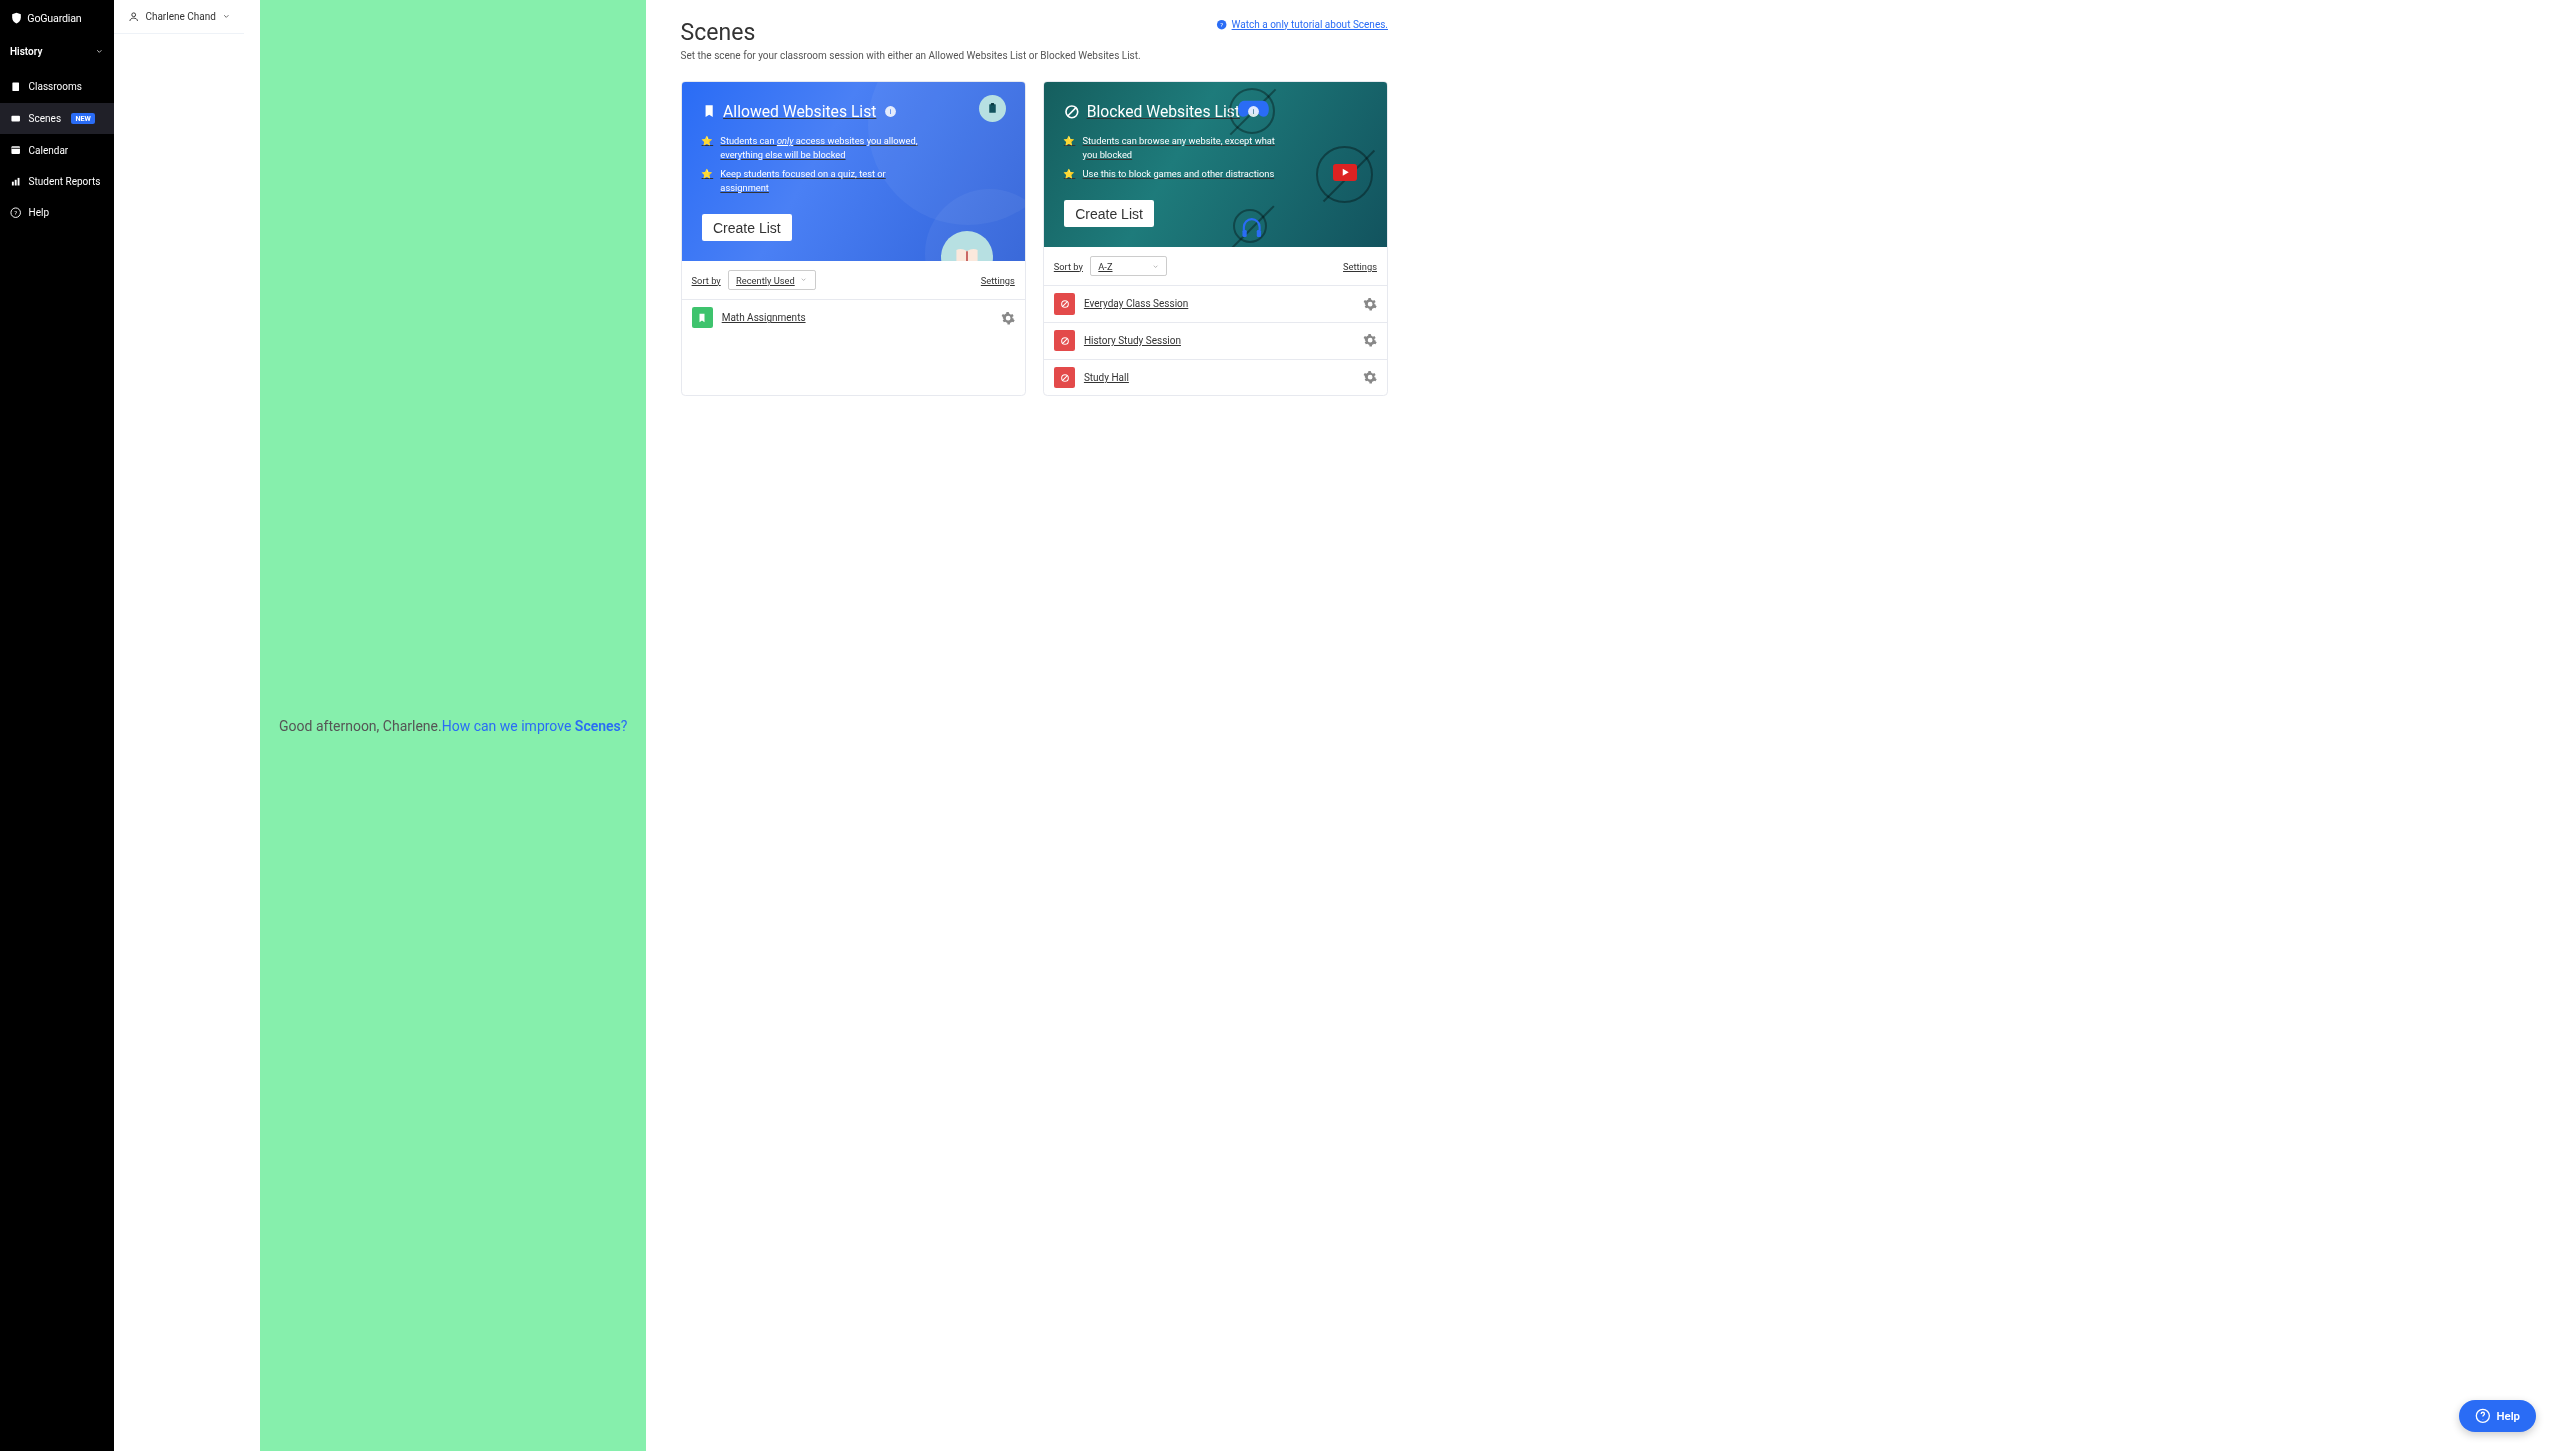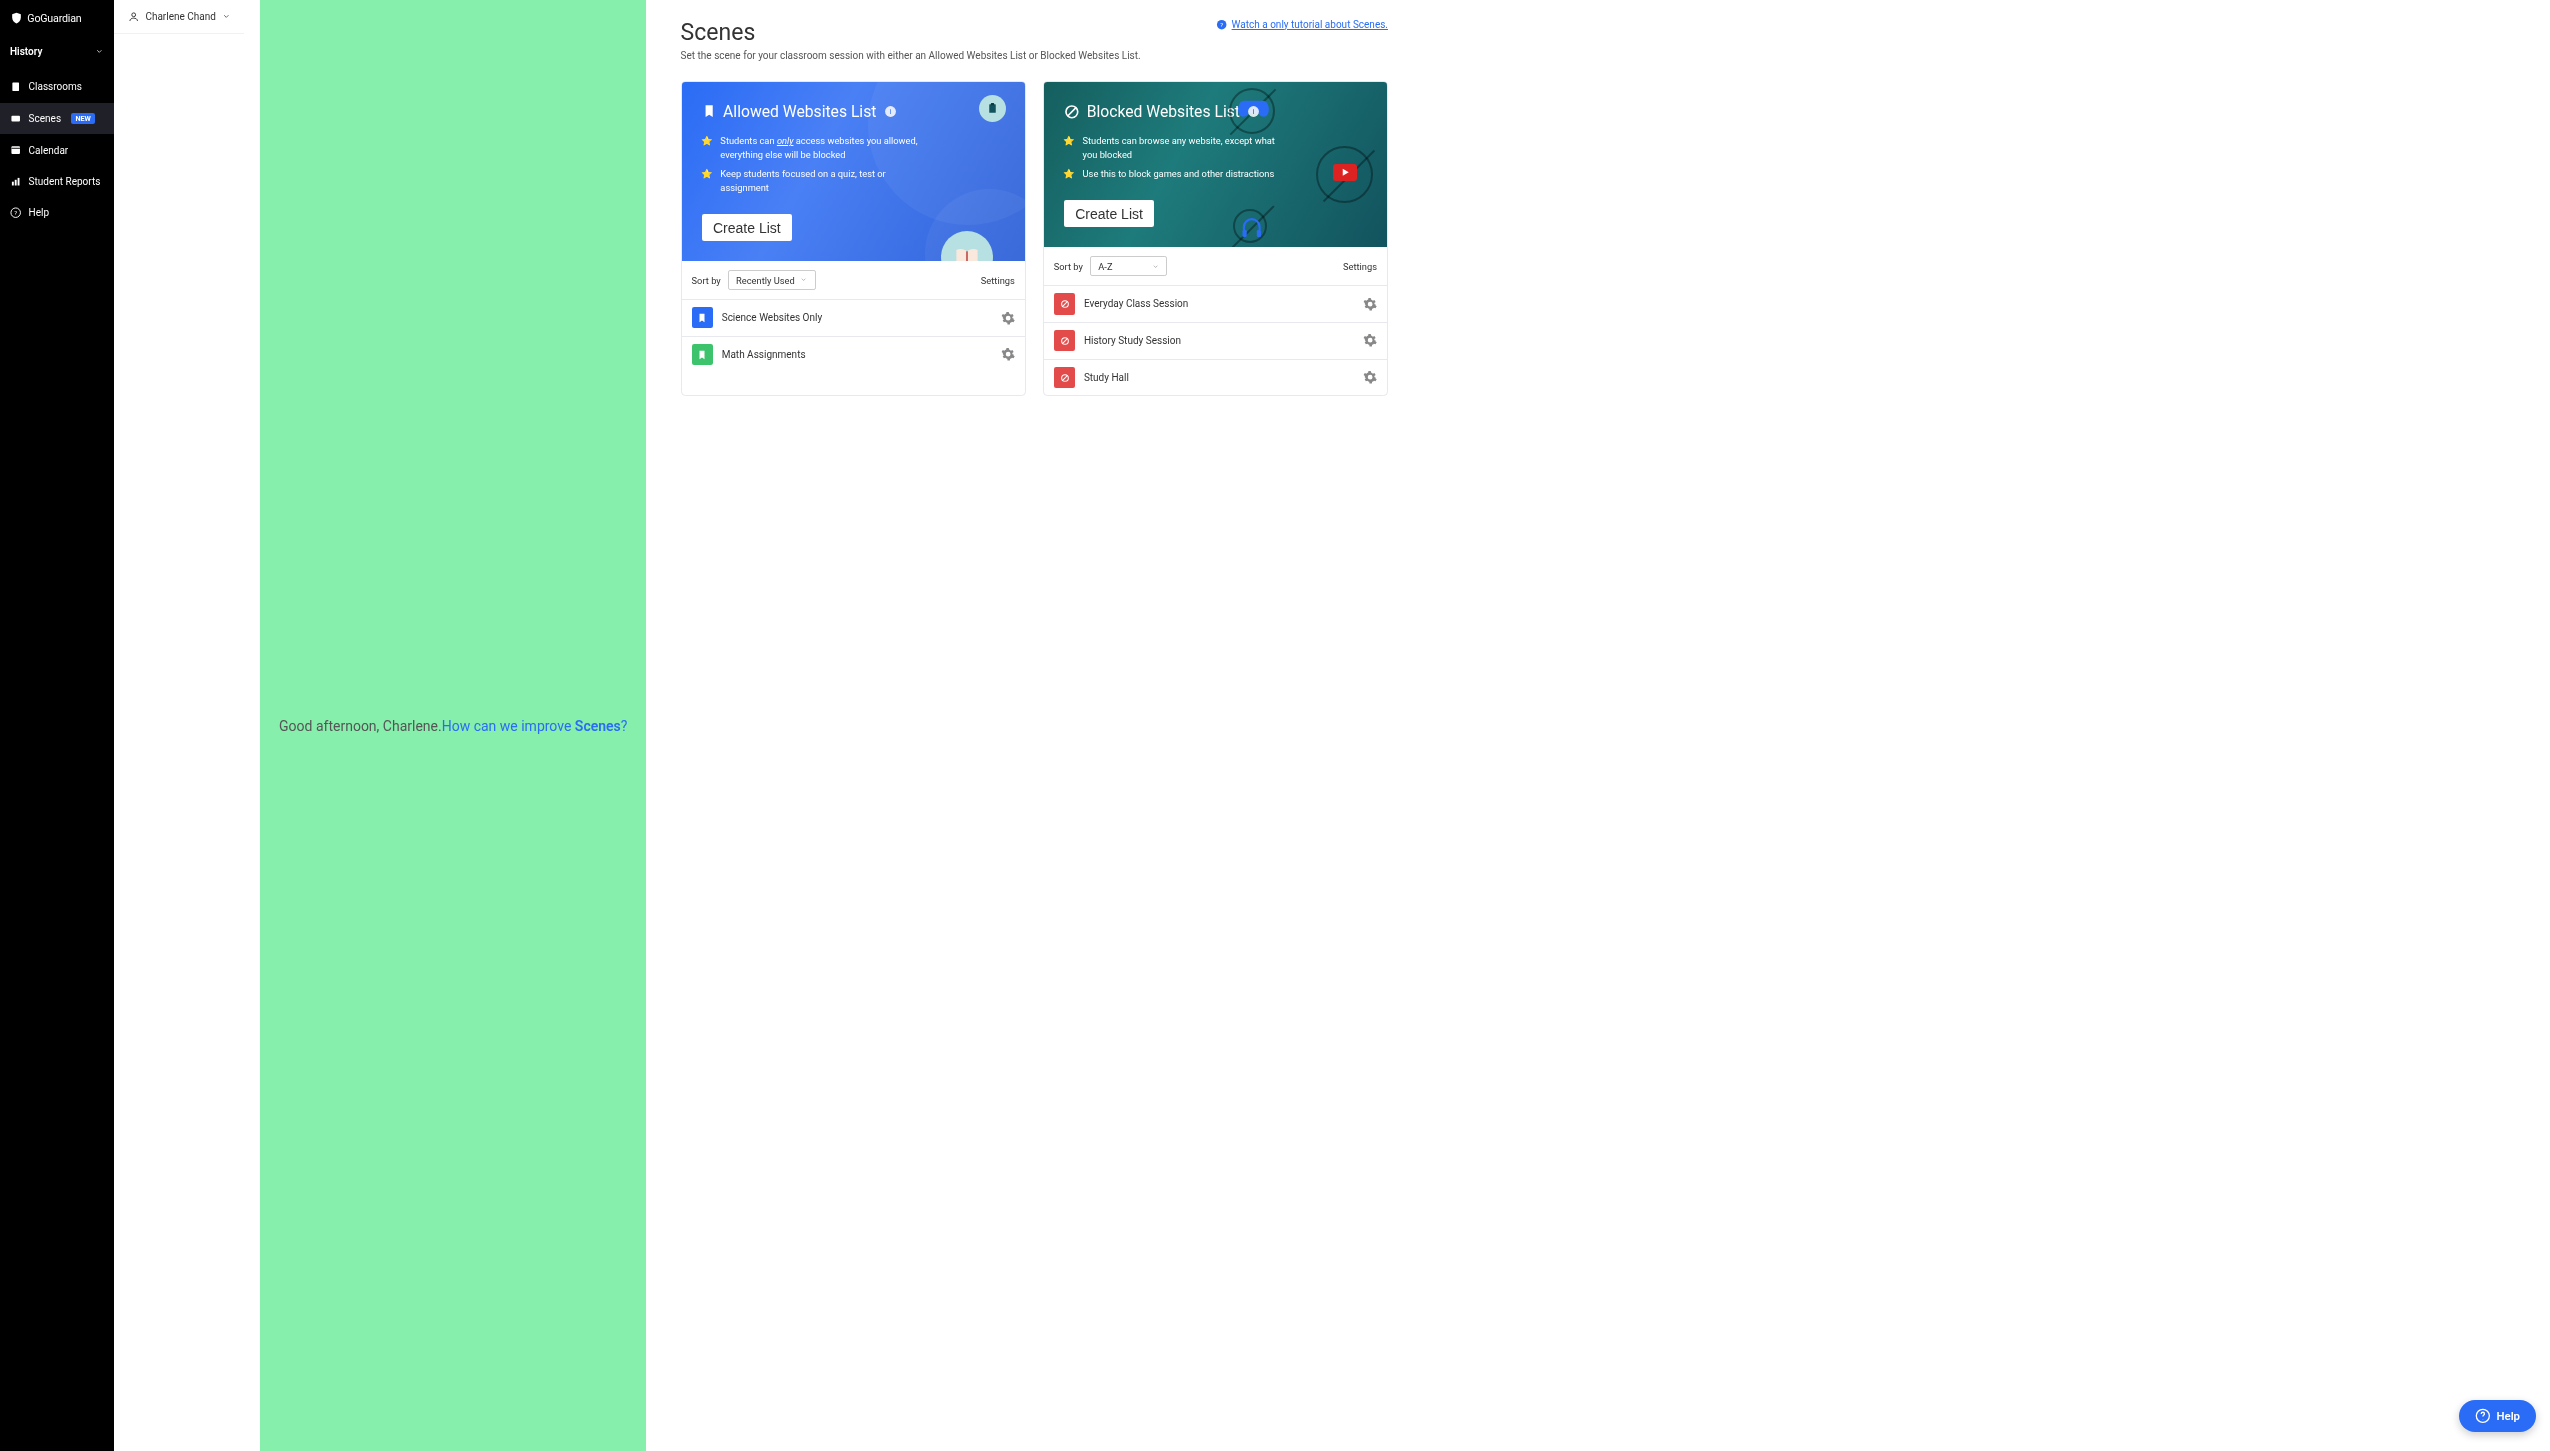--- a/index.html
+++ b/index.html
@@ -95,21 +95,21 @@
   color: #2a6cf5;
   font-size: 10px;
   text-decoration: underline;
   display: inline-flex;
   align-items: center;
   gap: 4.3px;
   cursor: pointer;
 }
 .tutorial-icon { width: 11.4px; height: 11.4px; fill: #2a6cf5; }
 .page-sub { font-size: 10px; color: #555; margin-bottom: 20px; }
-.cards { display: flex; gap: 17px; }
+.cards { display: flex; gap: 17px; text-decoration: underline; }
 .card { flex: 1; border: 0.7px solid #e7e9ef; border-radius: 4.3px; overflow: hidden; }
 .card-hero {
   position: relative;
   padding: 20px 20px 20px 20px;
   color: #fff;
   overflow: hidden;
   min-height: 150px;
 }
 .card-hero.allowed {
   background: linear-gradient(120deg, #2a6cf5 0%, #4a80f5 40%, #3062d8 100%);
@@ -349,33 +349,20 @@
               <svg class="sort-chevron" viewBox="0 0 24 24">
                   <polyline points="6 9 12 15 18 9"></polyline>
                 </svg>
             </div>
           </div>
           <span class="settings-link">Settings</span>
         </div>
 
         <div class="list-item">
           <div class="item-left">
-            <div class="item-icon-box blue">
-                <svg class="item-icon" viewBox="0 0 24 24">
-                  <path d="M6 2h12v20l-6-4-6 4V2z"></path>
-                </svg>
-              </div>
-            <span class="item-label">Science Websites Only</span>
-          </div>
-          <svg class="gear" viewBox="0 0 24 24">
-              <path d="M12 8a4 4 0 100 8 4 4 0 000-8zm9 4a9 9 0 01-.2 1.8l2.2 1.7-2 3.4-2.6-1a9 9 0 01-3.1 1.8l-.4 2.8h-4l-.4-2.8a9 9 0 01-3.1-1.8l-2.6 1-2-3.4 2.2-1.7A9 9 0 013 12c0-.6.1-1.2.2-1.8L1 8.5l2-3.4 2.6 1a9 9 0 013.1-1.8L9.1 1.5h4l.4 2.8a9 9 0 013.1 1.8l2.6-1 2 3.4-2.2 1.7c.1.6.2 1.2.2 1.8z"></path>
-            </svg>
-        </div>
-        <div class="list-item">
-          <div class="item-left">
             <div class="item-icon-box green">
                 <svg class="item-icon" viewBox="0 0 24 24">
                   <path d="M6 2h12v20l-6-4-6 4V2z"></path>
                 </svg>
               </div>
             <span class="item-label">Math Assignments</span>
           </div>
           <svg class="gear" viewBox="0 0 24 24">
               <path d="M12 8a4 4 0 100 8 4 4 0 000-8zm9 4a9 9 0 01-.2 1.8l2.2 1.7-2 3.4-2.6-1a9 9 0 01-3.1 1.8l-.4 2.8h-4l-.4-2.8a9 9 0 01-3.1-1.8l-2.6 1-2-3.4 2.2-1.7A9 9 0 013 12c0-.6.1-1.2.2-1.8L1 8.5l2-3.4 2.6 1a9 9 0 013.1-1.8L9.1 1.5h4l.4 2.8a9 9 0 013.1 1.8l2.6-1 2 3.4-2.2 1.7c.1.6.2 1.2.2 1.8z"></path>
             </svg>

